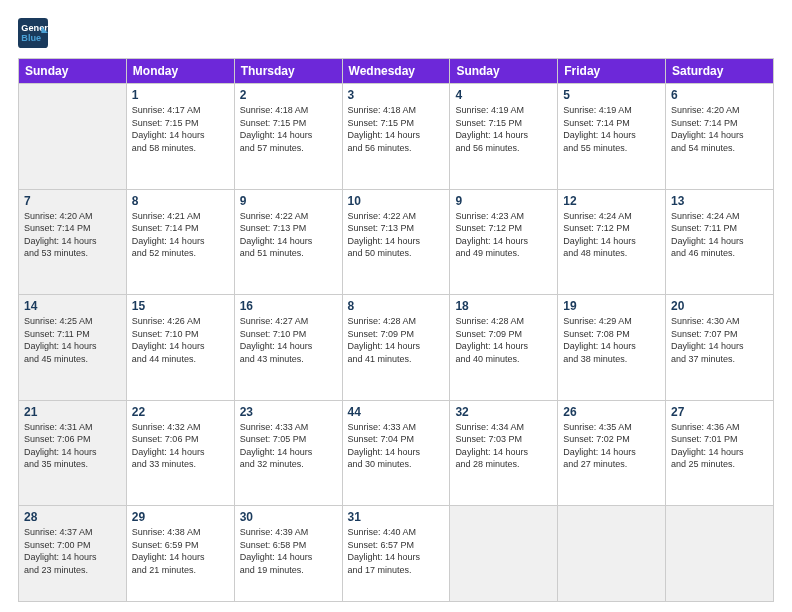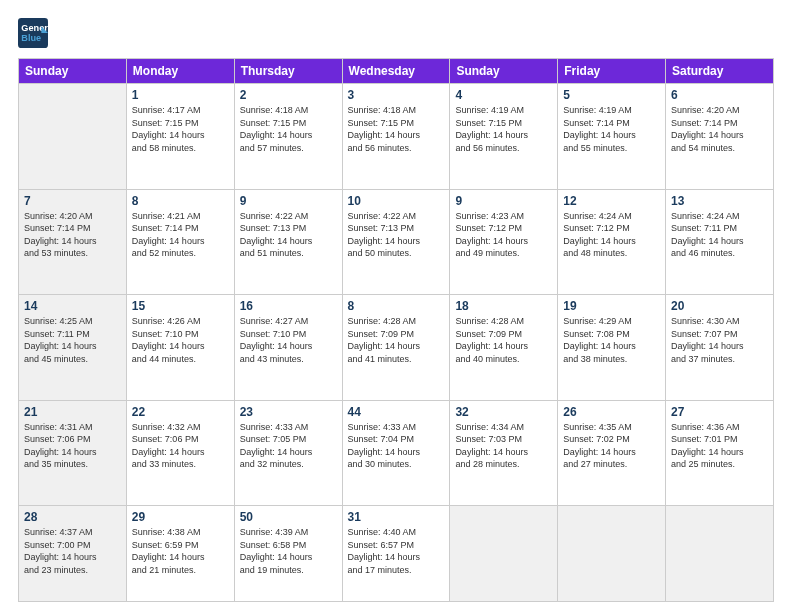--- a/index.html
+++ b/index.html
@@ -256,21 +256,21 @@
         <tr class="last-row">
           <td class="shaded">
             <span class="day-num">28</span>
             <div class="cell-text">Sunrise: 4:37 AM<br>Sunset: 7:00 PM<br>Daylight: 14 hours<br>and 23 minutes.</div>
           </td>
           <td>
             <span class="day-num">29</span>
             <div class="cell-text">Sunrise: 4:38 AM<br>Sunset: 6:59 PM<br>Daylight: 14 hours<br>and 21 minutes.</div>
           </td>
           <td>
-            <span class="day-num">50</span>
+            <span class="day-num">30</span>
             <div class="cell-text">Sunrise: 4:39 AM<br>Sunset: 6:58 PM<br>Daylight: 14 hours<br>and 19 minutes.</div>
           </td>
           <td>
             <span class="day-num">31</span>
             <div class="cell-text">Sunrise: 4:40 AM<br>Sunset: 6:57 PM<br>Daylight: 14 hours<br>and 17 minutes.</div>
           </td>
           <td class="shaded"></td>
           <td class="shaded"></td>
           <td class="shaded"></td>
         </tr>

